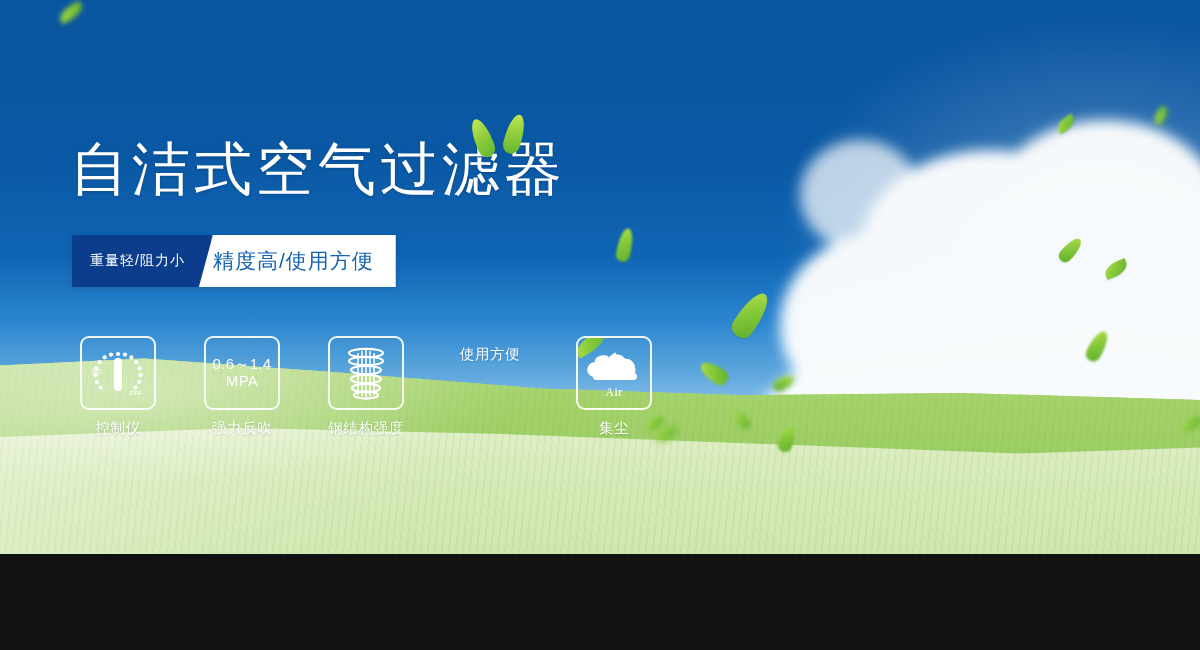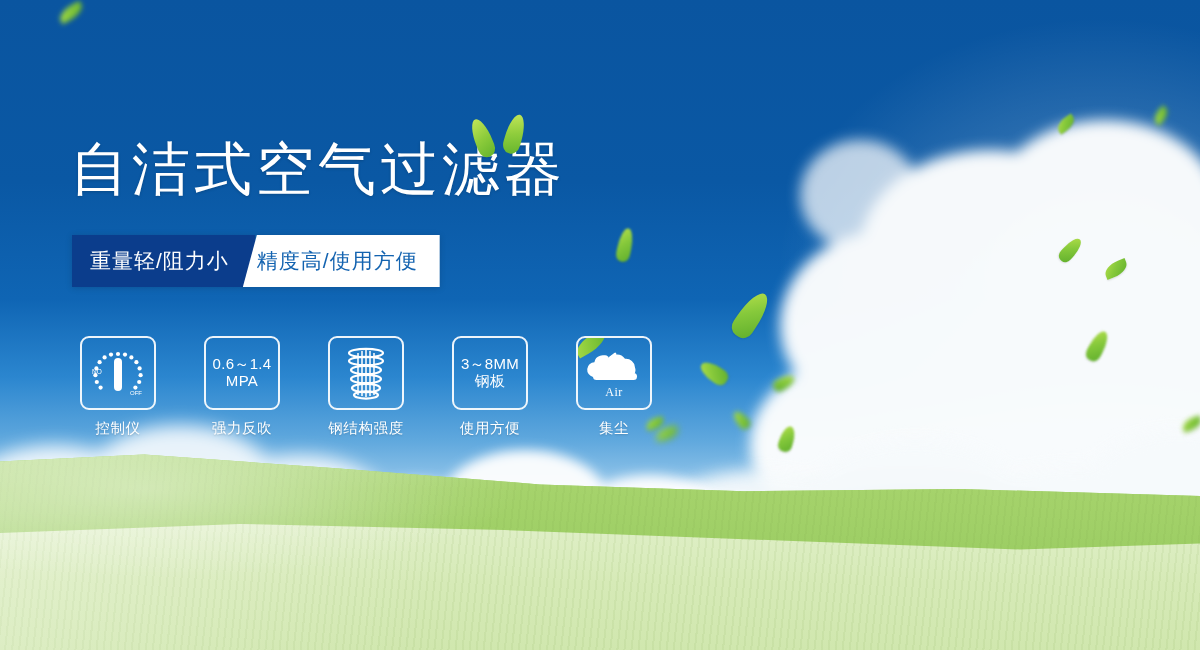--- a/index.html
+++ b/index.html
@@ -1,20 +1,20 @@
 <!DOCTYPE html>
 <html><head>
 <meta charset="utf-8">
 <title>Banner</title>
 <style>
   html,body{margin:0;padding:0;background:#111;}
   *{box-sizing:border-box;}
   .stage{
     position:relative;
-    width:1200px;height:650px;
+    width:1200px;height:554px;
     overflow:hidden;
     font-family:"Liberation Sans","DejaVu Sans",sans-serif;
     background:#0a569f;
   }
 
   
   .sky{
     position:absolute;inset:0;
     background:
       linear-gradient(to bottom,
@@ -173,21 +173,21 @@
     position:absolute;left:72px;top:235px;
     height:52px;
     display:flex;align-items:stretch;
     filter:drop-shadow(0 1px 3px rgba(0,0,0,.15));
   }
   .badge-left{
     background:#0b3d8c;
     color:#ffffff;
     display:flex;align-items:center;
     padding:0 18px 0 18px;
-    font-size:21px;letter-spacing:1px;
+    font-size:14px;letter-spacing:1px;
     position:relative;
     padding-right:26px;
   }
   .badge-right{
     background:#ffffff;
     color:#1363b0;
     display:flex;align-items:center;
     padding:0 22px 0 14px;
     font-size:21px;letter-spacing:1px;
     clip-path: polygon(14px 0, 100% 0, 100% 100%, 0% 100%);
@@ -352,24 +352,20 @@
               <line x1="26" y1="5" x2="26" y2="52"></line>
               <line x1="30" y1="6" x2="30" y2="51"></line>
               <line x1="34" y1="8" x2="34" y2="50"></line>
             </g>
           </svg>
         </div>
         <div class="feature-label">钢结构强度</div>
       </div>
 
       <div class="feature">
-        <div class="feature-box">
-          <div class="t1">3～8MM</div>
-          <div class="t2">钢板</div>
-        </div>
         <div class="feature-label">使用方便</div>
       </div>
 
       <div class="feature">
         <div class="feature-box" style="position:relative;overflow:hidden;font-family:Liberation Serif, serif;">
           <div style="position:absolute;left:-4px;top:-2px;width:34px;height:15px;
                       background:linear-gradient(110deg,#a8dc46,#64b42e);
                       border-radius:70% 0 70% 0;transform:rotate(-30deg);"></div>
           <svg class="icon" width="60" height="42" viewBox="0 0 60 42" style="position:relative;" aria-hidden="true">
             <g fill="#ffffff">

